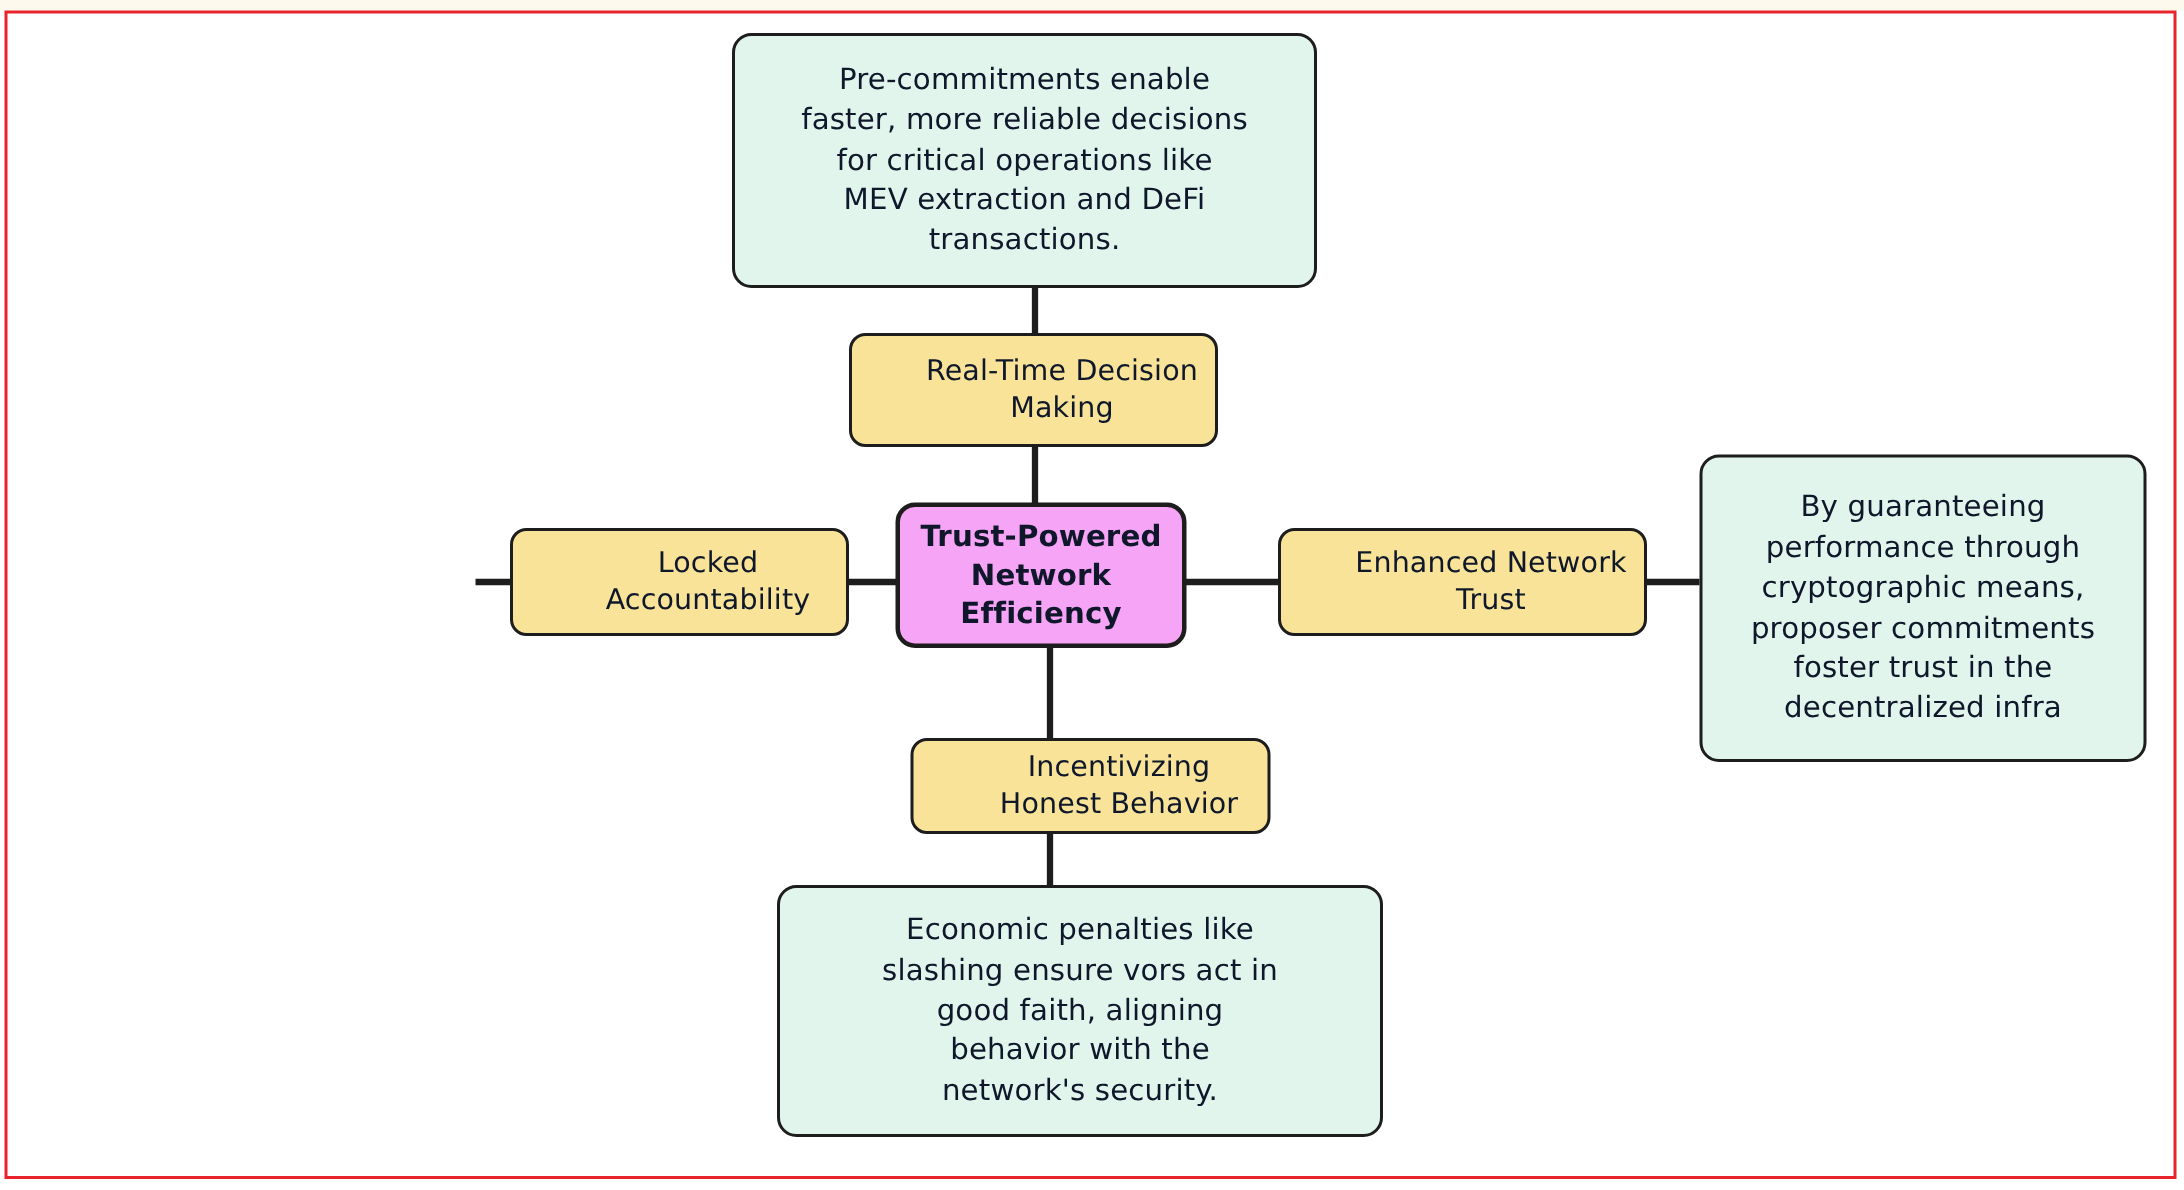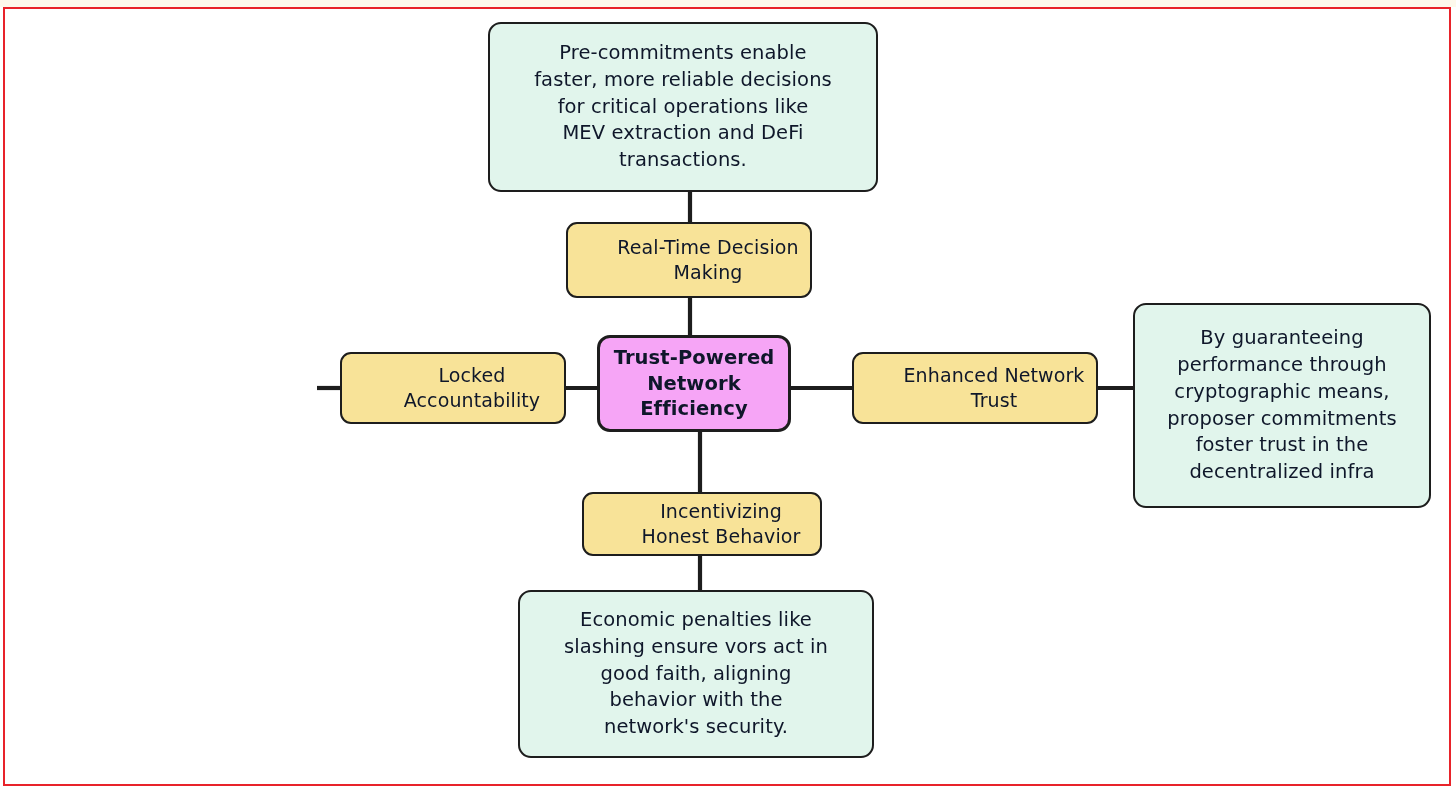--- a/index.html
+++ b/index.html
@@ -142,26 +142,26 @@
 
   <div class="node node-leaf" style="left:1133px; top:303px; width:298px; height:205px;">
     <span class="txt">By guaranteeing
 performance through
 cryptographic means,
 proposer commitments
 foster trust in the
 decentralized infra</span>
   </div>
 
-  <div class="node node-branch" style="left:582px; top:492px; width:240px; height:64px;">
+  <div class="node node-branch" style="left:607px; top:492px; width:240px; height:64px;">
     <span class="txt">Incentivizing
 Honest Behavior</span>
   </div>
 
-  <div class="node node-leaf" style="left:518px; top:590px; width:356px; height:168px;">
+  <div class="node node-leaf" style="left:518px; top:590px; width:404px; height:168px;">
     <span class="txt">Economic penalties like
 slashing ensure vors act in
 good faith, aligning
 behavior with the
 network's security.</span>
   </div>
 
 </div>
 
 </body></html>

